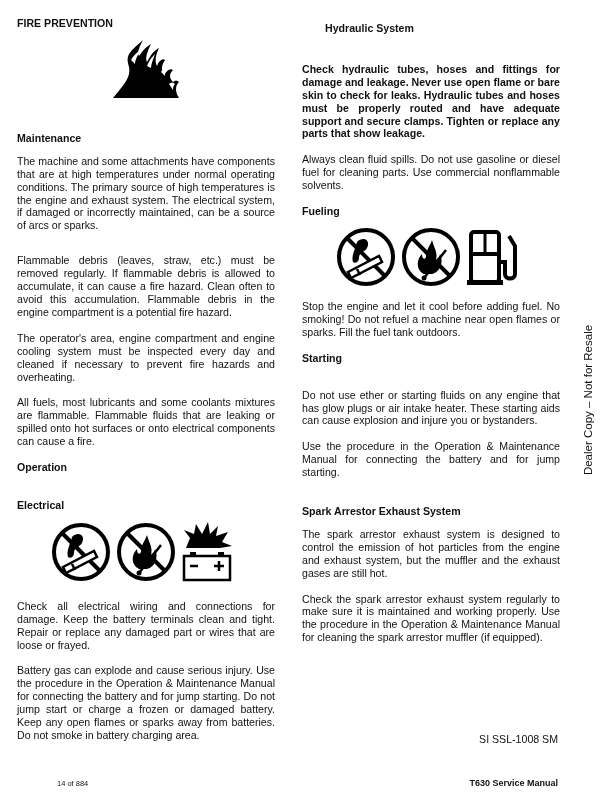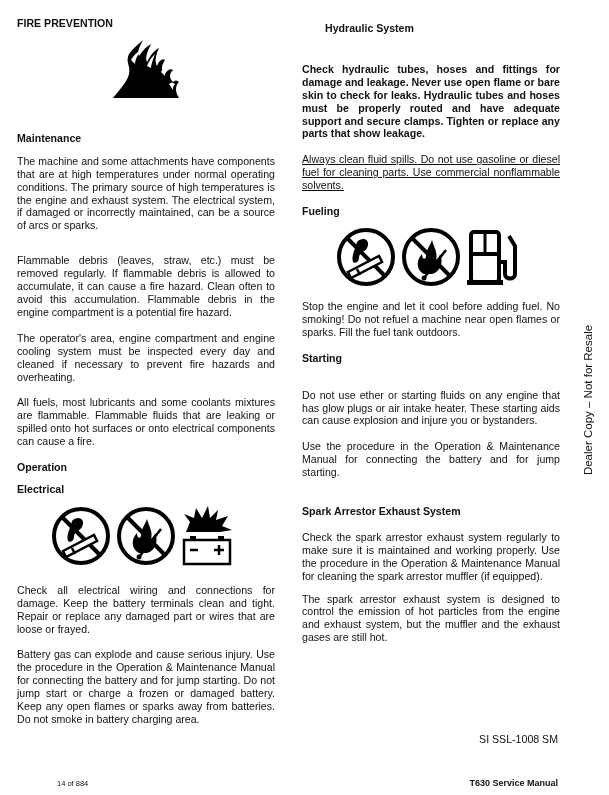--- a/index.html
+++ b/index.html
@@ -35,21 +35,21 @@
   </div>
 
   <div class="h" style="margin-top:28px;">Maintenance</div>
   <p class="p" style="margin-top:10px;">The machine and some attachments have components that are at high temperatures under normal operating conditions. The primary source of high temperatures is the engine and exhaust system. The electrical system, if damaged or incorrectly maintained, can be a source of arcs or sparks.</p>
   <p class="p" style="margin-top:22px;">Flammable debris (leaves, straw, etc.) must be removed regularly. If flammable debris is allowed to accumulate, it can cause a fire hazard. Clean often to avoid this accumulation. Flammable debris in the engine compartment is a potential fire hazard.</p>
   <p class="p" style="margin-top:13px;">The operator's area, engine compartment and engine cooling system must be inspected every day and cleaned if necessary to prevent fire hazards and overheating.</p>
   <p class="p" style="margin-top:13px;">All fuels, most lubricants and some coolants mixtures are flammable. Flammable fluids that are leaking or spilled onto hot surfaces or onto electrical components can cause a fire.</p>
 
   <div class="h" style="margin-top:13px;">Operation</div>
 
-  <div class="h" style="margin-top:9px;">Electrical</div>
+  <div class="h" style="margin-top:25px;">Electrical</div>
 
   <div class="icon-row" style="margin-top:6px;height:68px;margin-left:-6px;">
     <svg width="62" height="62" viewBox="0 0 62 62">
       <circle cx="31" cy="31" r="27" fill="none" stroke="#000" stroke-width="4"></circle>
       <line x1="12" y1="12" x2="50" y2="50" stroke="#000" stroke-width="4"></line>
       <path d="M22 16 C28 10 36 14 32 22 C30 26 24 26 24 32 C24 36 20 38 18 36 C16 30 20 24 22 16 Z" fill="#000"></path>
       <polygon points="13,46 44,30 47,36 16,52" fill="#fff" stroke="#000" stroke-width="2.5"></polygon>
       <line x1="22" y1="43" x2="25" y2="49" stroke="#000" stroke-width="2.5"></line>
     </svg>
     <svg width="62" height="62" viewBox="0 0 62 62">
@@ -70,21 +70,21 @@
     </svg>
   </div>
 
   <p class="p" style="margin-top:14px;">Check all electrical wiring and connections for damage. Keep the battery terminals clean and tight. Repair or replace any damaged part or wires that are loose or frayed.</p>
   <p class="p" style="margin-top:13px;">Battery gas can explode and cause serious injury. Use the procedure in the Operation &amp; Maintenance Manual for connecting the battery and for jump starting. Do not jump start or charge a frozen or damaged battery. Keep any open flames or sparks away from batteries. Do not smoke in battery charging area.</p>
 </div>
 
 <div class="col col-right">
   <div class="h" style="margin-top:6px;padding-left:23px;">Hydraulic System</div>
   <p class="p" style="margin-top:28px;font-weight:bold;">Check hydraulic tubes, hoses and fittings for damage and leakage. Never use open flame or bare skin to check for leaks. Hydraulic tubes and hoses must be properly routed and have adequate support and secure clamps. Tighten or replace any parts that show leakage.</p>
-  <p class="p" style="margin-top:13px;text-decoration:underline;">Always clean fluid spills. Do not use gasoline or diesel fuel for cleaning parts. Use commercial nonflammable solvents.</p>
+  <p class="p" style="margin-top:13px;">Always clean fluid spills. Do not use gasoline or diesel fuel for cleaning parts. Use commercial nonflammable solvents.</p>
 
   <div class="h" style="margin-top:13px;">Fueling</div>
 
   <div class="icon-row" style="margin-top:6px;height:66px;margin-left:-6px;">
     <svg width="62" height="62" viewBox="0 0 62 62">
       <circle cx="31" cy="31" r="27" fill="none" stroke="#000" stroke-width="4"></circle>
       <line x1="12" y1="12" x2="50" y2="50" stroke="#000" stroke-width="4"></line>
       <path d="M22 16 C28 10 36 14 32 22 C30 26 24 26 24 32 C24 36 20 38 18 36 C16 30 20 24 22 16 Z" fill="#000"></path>
       <polygon points="13,46 44,30 47,36 16,52" fill="#fff" stroke="#000" stroke-width="2.5"></polygon>
       <line x1="22" y1="43" x2="25" y2="49" stroke="#000" stroke-width="2.5"></line>
@@ -105,22 +105,22 @@
     </svg>
   </div>
 
   <p class="p" style="margin-top:10px;">Stop the engine and let it cool before adding fuel. No smoking! Do not refuel a machine near open flames or sparks. Fill the fuel tank outdoors.</p>
 
   <div class="h" style="margin-top:13px;">Starting</div>
   <p class="p" style="margin-top:24px;">Do not use ether or starting fluids on any engine that has glow plugs or air intake heater. These starting aids can cause explosion and injure you or bystanders.</p>
   <p class="p" style="margin-top:13px;">Use the procedure in the Operation &amp; Maintenance Manual for connecting the battery and for jump starting.</p>
 
   <div class="h" style="margin-top:26px;">Spark Arrestor Exhaust System</div>
+  <p class="p" style="margin-top:10px;">The spark arrestor exhaust system is designed to control the emission of hot particles from the engine and exhaust system, but the muffler and the exhaust gases are still hot.</p>
   <p class="p" style="margin-top:13px;">Check the spark arrestor exhaust system regularly to make sure it is maintained and working properly. Use the procedure in the Operation &amp; Maintenance Manual for cleaning the spark arrestor muffler (if equipped).</p>
-  <p class="p" style="margin-top:10px;">The spark arrestor exhaust system is designed to control the emission of hot particles from the engine and exhaust system, but the muffler and the exhaust gases are still hot.</p>
 </div>
 
 <div class="sidebar-note">Dealer Copy – Not for Resale</div>
 
 <div class="docref">SI SSL-1008 SM</div>
 
 <div class="footer-left">14 of 884</div>
 <div class="footer-center">1-12</div>
 <div class="footer-right">T630 Service Manual</div>
 

